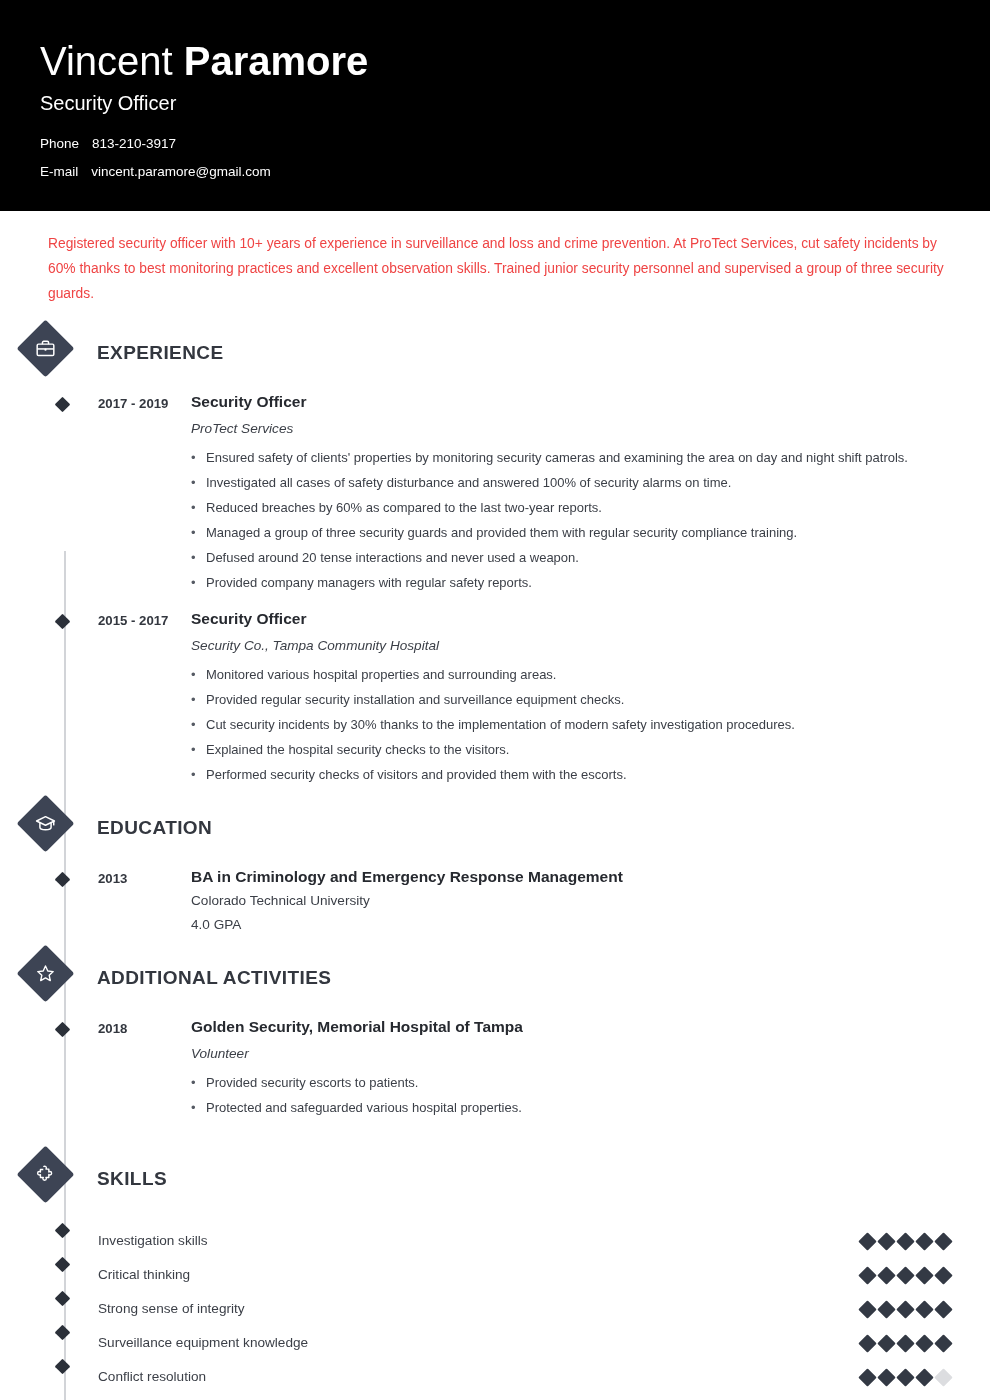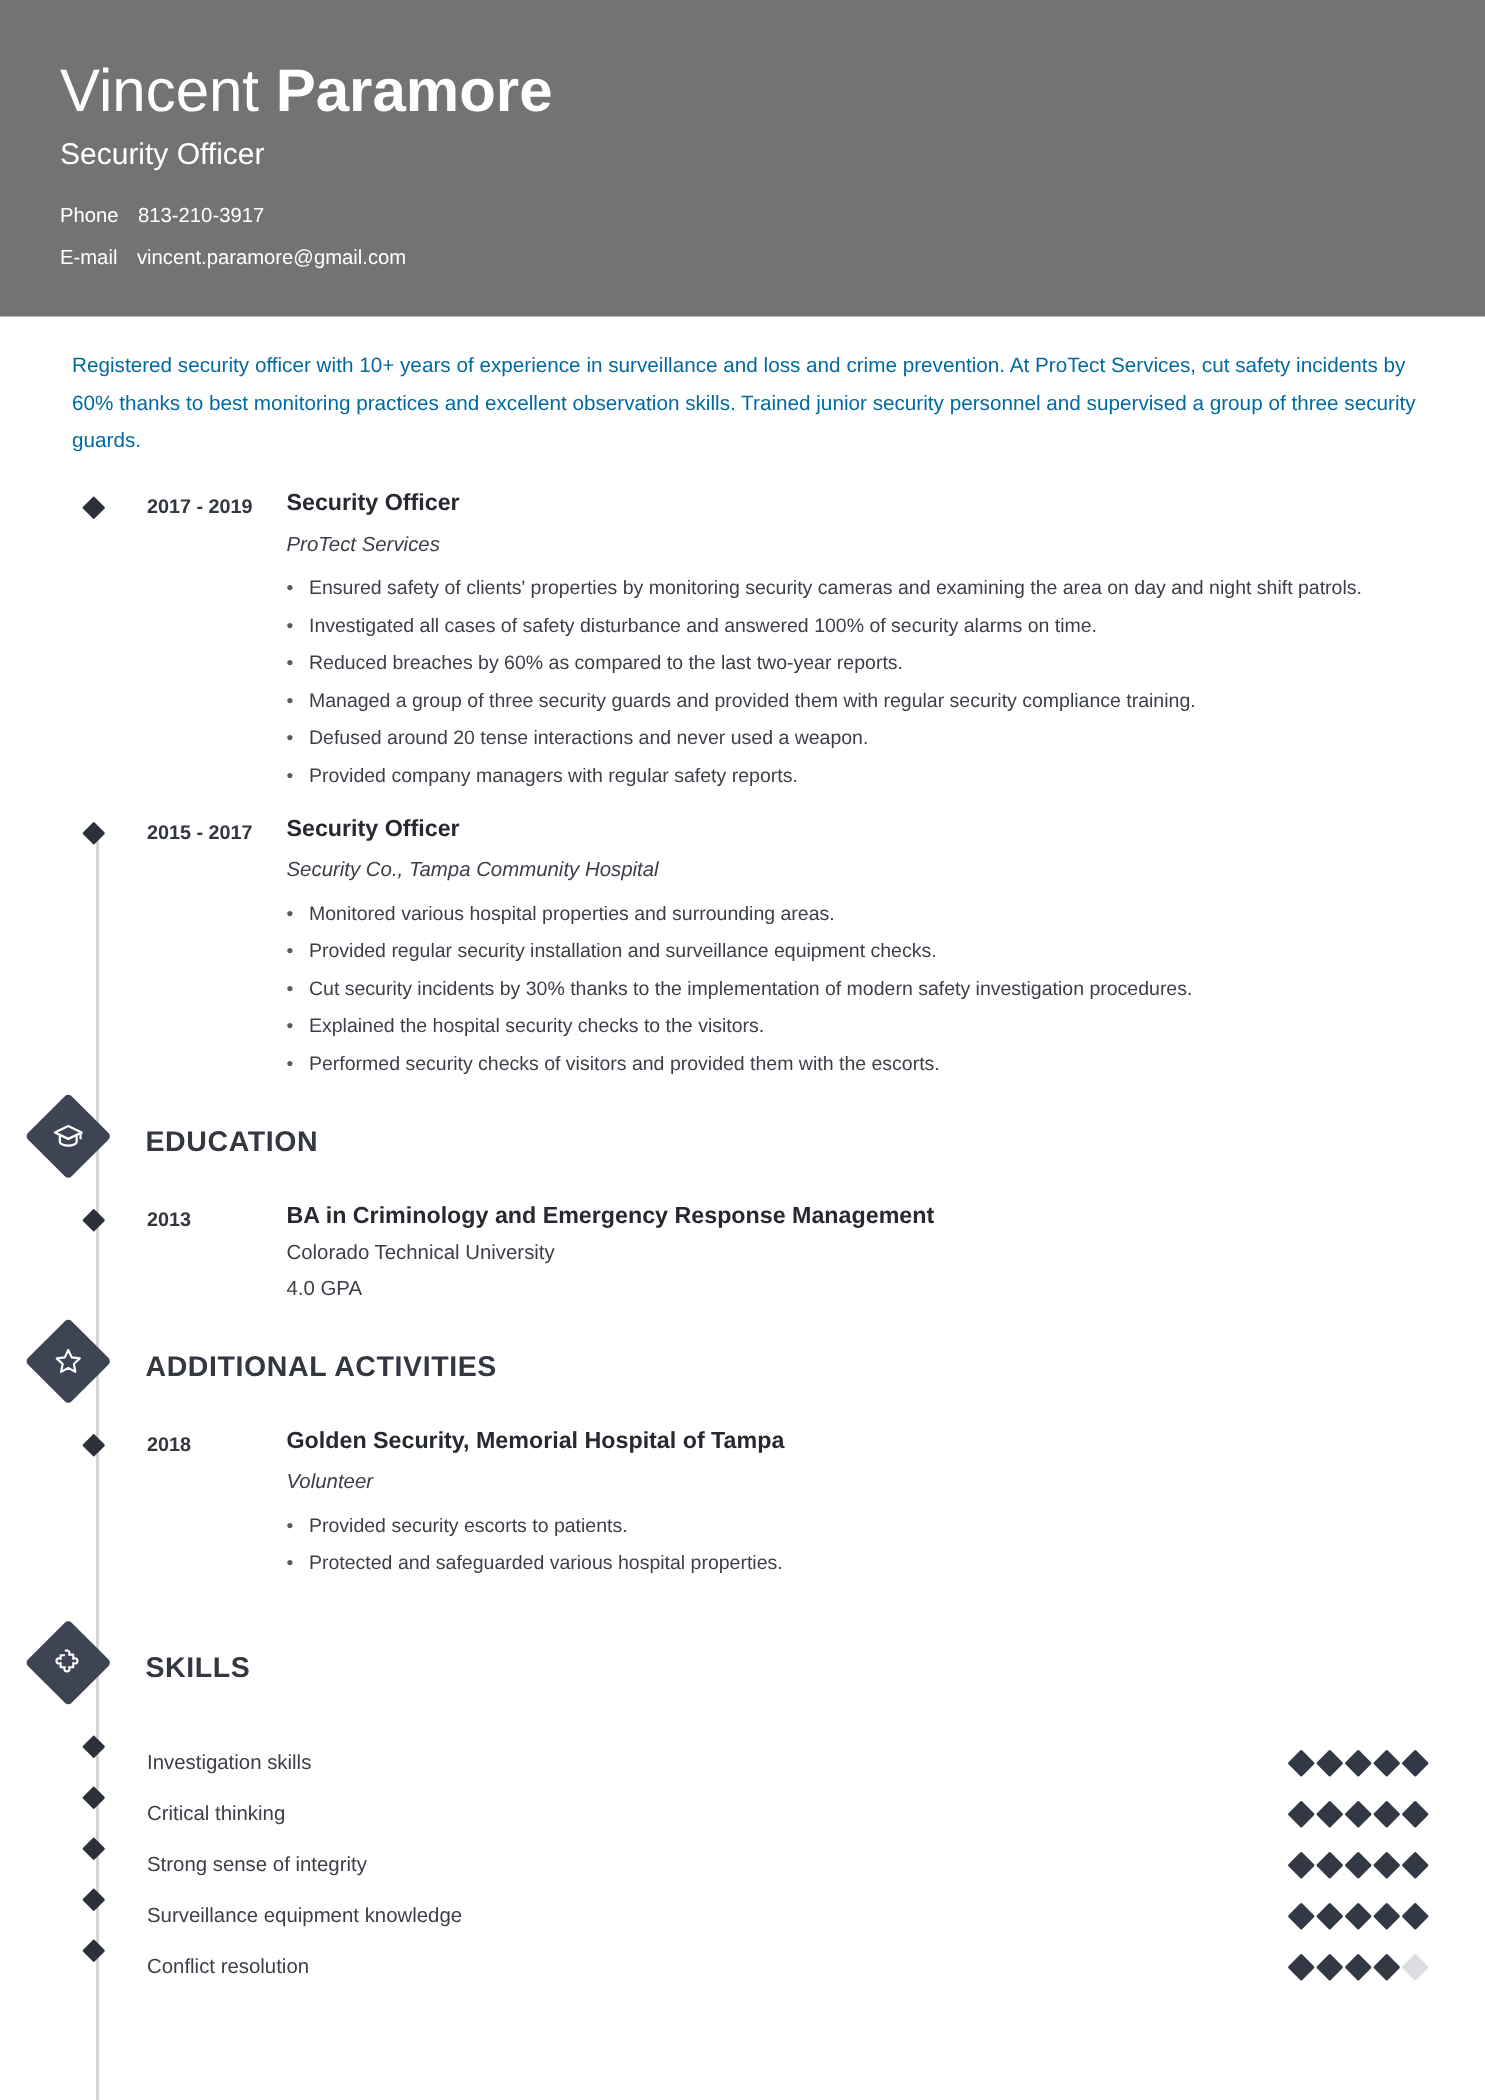--- a/index.html
+++ b/index.html
@@ -16,21 +16,21 @@
   .page {
     position: relative;
     width: 990px;
     height: 1400px;
     overflow: hidden;
     background: #ffffff;
   }
 
   
   .header {
-    background: #737373;
+    background: #000000;
     color: #ffffff;
     padding: 30px 40px 26px 40px;
     height: 211px;
   }
   .name {
     font-size: 40px;
     font-weight: 400;
     letter-spacing: 0px;
     line-height: 1.15;
     color: #ffffff;
@@ -53,21 +53,21 @@
   }
   .contact-label { font-weight: 400; }
   .contact-value { font-weight: 400; margin-left: 13px; }
 
   
   .body-wrap { position: relative; padding: 0 40px 0 40px; }
 
   .summary {
     font-size: 13.8px;
     line-height: 25px;
-    color: #0369a1;
+    color: #ef4444;
     padding: 20px 2px 6px 8px;
     max-width: 910px;
   }
 
   
   .rail {
     position: absolute;
     left: 64px;
     top: 340px;
     width: 2px;
@@ -223,20 +223,31 @@
     </div>
   </div>
 
   <div class="body-wrap">
 
     <div class="rail"></div>
 
     <div class="summary">Registered security officer with 10+ years of experience in surveillance and loss and crime prevention. At ProTect Services, cut safety incidents by 60% thanks to best monitoring practices and excellent observation skills. Trained junior security personnel and supervised a group of three security guards.</div>
 
     <div class="section">
+      <div class="section-head">
+        <div class="sec-diamond">
+          <svg width="21" height="21" viewBox="0 0 24 24" fill="none" stroke="#ffffff" stroke-width="1.7">
+            <rect x="2.5" y="7" width="19" height="13" rx="1.5"></rect>
+            <path d="M8.5 7V5.2a1.4 1.4 0 0 1 1.4-1.4h4.2a1.4 1.4 0 0 1 1.4 1.4V7"></path>
+            <path d="M2.5 12.5h19"></path>
+            <circle cx="12" cy="13.3" r="1.3" fill="#ffffff" stroke="none"></circle>
+          </svg>
+        </div>
+        <div class="section-title">EXPERIENCE</div>
+      </div>
 
       <div class="entry">
         <div class="entry-bullet"></div>
         <div class="entry-date">2017 - 2019</div>
         <div class="entry-main">
           <div class="entry-title">Security Officer</div>
           <div class="entry-sub">ProTect Services</div>
           <ul class="bullets">
             <li>Ensured safety of clients' properties by monitoring security cameras and examining the area on day and night shift patrols.</li>
             <li>Investigated all cases of safety disturbance and answered 100% of security alarms on time.</li>

